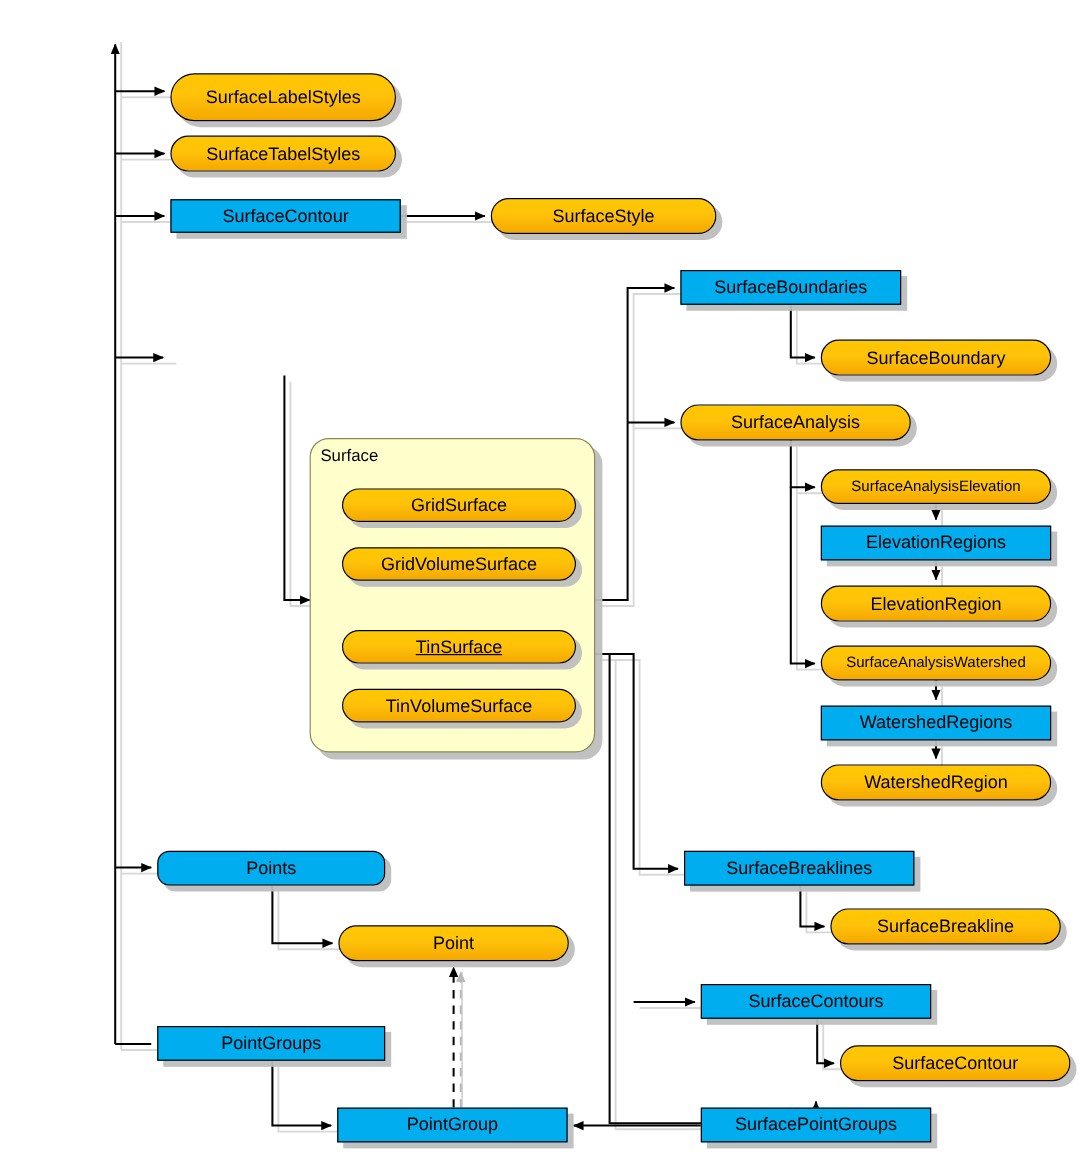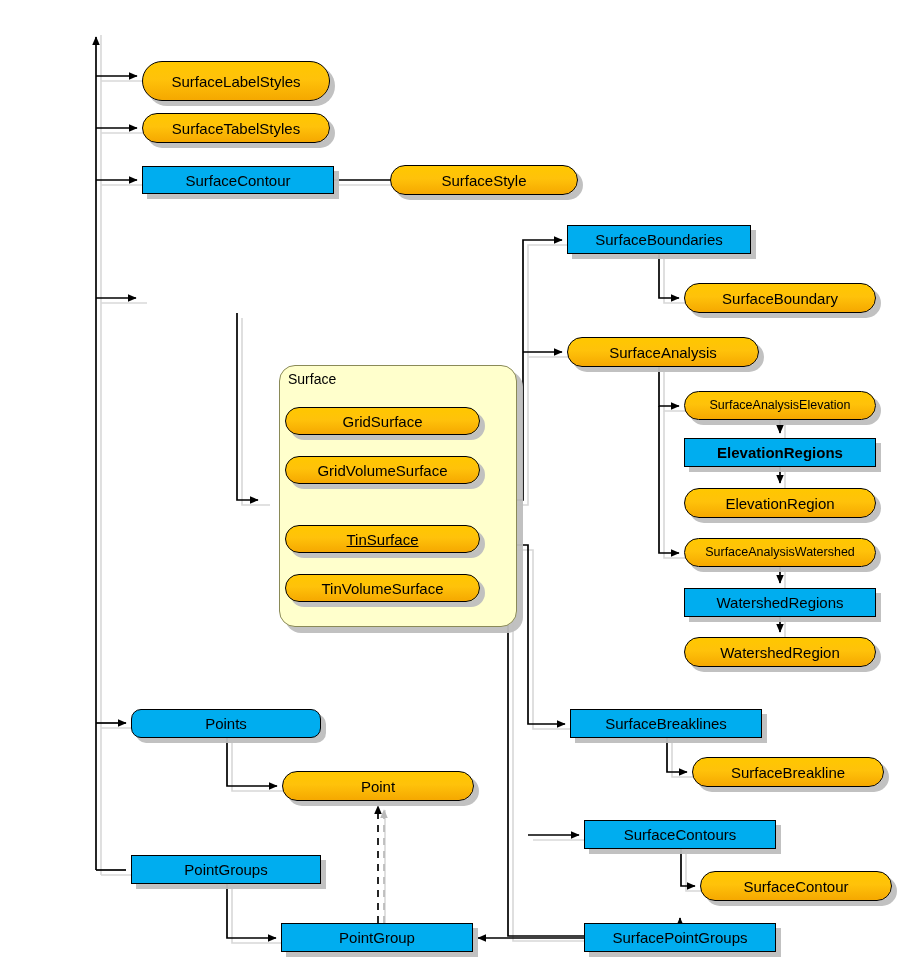--- a/index.html
+++ b/index.html
@@ -8,21 +8,21 @@
   svg.edges{position:absolute;left:0;top:0;width:903px;height:963px;overflow:visible;}
   .node{position:absolute;box-sizing:border-box;display:flex;align-items:center;justify-content:center;
         text-align:center;color:#000;font-size:15px;line-height:1;white-space:nowrap;z-index:5;}
   .node .lbl{pointer-events:none;}
   .node.rounded{border:1.6px solid #000;border-radius:999px;
         background:linear-gradient(to bottom,#ffc700 0%,#ffc20a 45%,#f5a800 100%);
         box-shadow:5px 5px 0 0 rgba(190,190,190,0.95);}
   .node.rect{border:1.6px solid #000;border-radius:0;background:#00adef;
         box-shadow:5px 5px 0 0 rgba(190,190,190,0.95);}
   .group{position:absolute;box-sizing:border-box;border:1.6px solid #8a8a58;border-radius:16px;
-        background:#ffffcc;box-shadow:6px 6px 0 0 rgba(190,190,190,0.95);z-index:2;margin-left:21px;}
+        background:#ffffcc;box-shadow:6px 6px 0 0 rgba(190,190,190,0.95);z-index:2;}
   .group .gtitle{position:absolute;left:8px;top:5px;font-size:14px;color:#000;}
   .small{font-size:12.5px;}
 </style>
 </head>
 <body>
 
 <div id="canvas">
 
   <svg class="edges" viewBox="0 0 903 963">
     <defs>
@@ -119,21 +119,21 @@
 
   <div class="node rounded" style="left:142px;top:61px;width:188px;height:40px;">
       <span class="lbl">SurfaceLabelStyles</span>
     </div>
   <div class="node rounded" style="left:142px;top:113px;width:188px;height:30px;">
       <span class="lbl">SurfaceTabelStyles</span>
     </div>
   <div class="node rect" style="left:142px;top:166px;width:192px;height:28px;">
       <span class="lbl">SurfaceContour</span>
     </div>
-  <div class="node rounded" style="left:390px;top:165px;width:188px;height:30px;">
+  <div class="node rounded" style="left:409px;top:165px;width:188px;height:30px;">
       <span class="lbl">SurfaceStyle</span>
     </div>
 
   <div class="node rounded" style="left:285px;top:407px;width:195px;height:28px;z-index:6;">
       <span class="lbl">GridSurface</span>
     </div>
   <div class="node rounded" style="left:285px;top:456px;width:195px;height:28px;z-index:6;">
       <span class="lbl">GridVolumeSurface</span>
     </div>
   <div class="node rounded" style="left:285px;top:525px;width:195px;height:28px;z-index:6;text-decoration:underline;">
@@ -148,21 +148,21 @@
     </div>
   <div class="node rounded" style="left:684px;top:283px;width:192px;height:30px;">
       <span class="lbl">SurfaceBoundary</span>
     </div>
   <div class="node rounded" style="left:567px;top:337px;width:192px;height:30px;">
       <span class="lbl">SurfaceAnalysis</span>
     </div>
   <div class="node rounded small" style="left:684px;top:391px;width:192px;height:29px;">
       <span class="lbl">SurfaceAnalysisElevation</span>
     </div>
-  <div class="node rect" style="left:684px;top:438px;width:192px;height:29px;font-weight:bold;">
+  <div class="node rect" style="left:684px;top:438px;width:192px;height:29px;">
       <span class="lbl">ElevationRegions</span>
     </div>
   <div class="node rounded" style="left:684px;top:488px;width:192px;height:30px;">
       <span class="lbl">ElevationRegion</span>
     </div>
   <div class="node rounded small" style="left:684px;top:538px;width:192px;height:29px;">
       <span class="lbl">SurfaceAnalysisWatershed</span>
     </div>
   <div class="node rect" style="left:684px;top:588px;width:192px;height:29px;">
       <span class="lbl">WatershedRegions</span>

